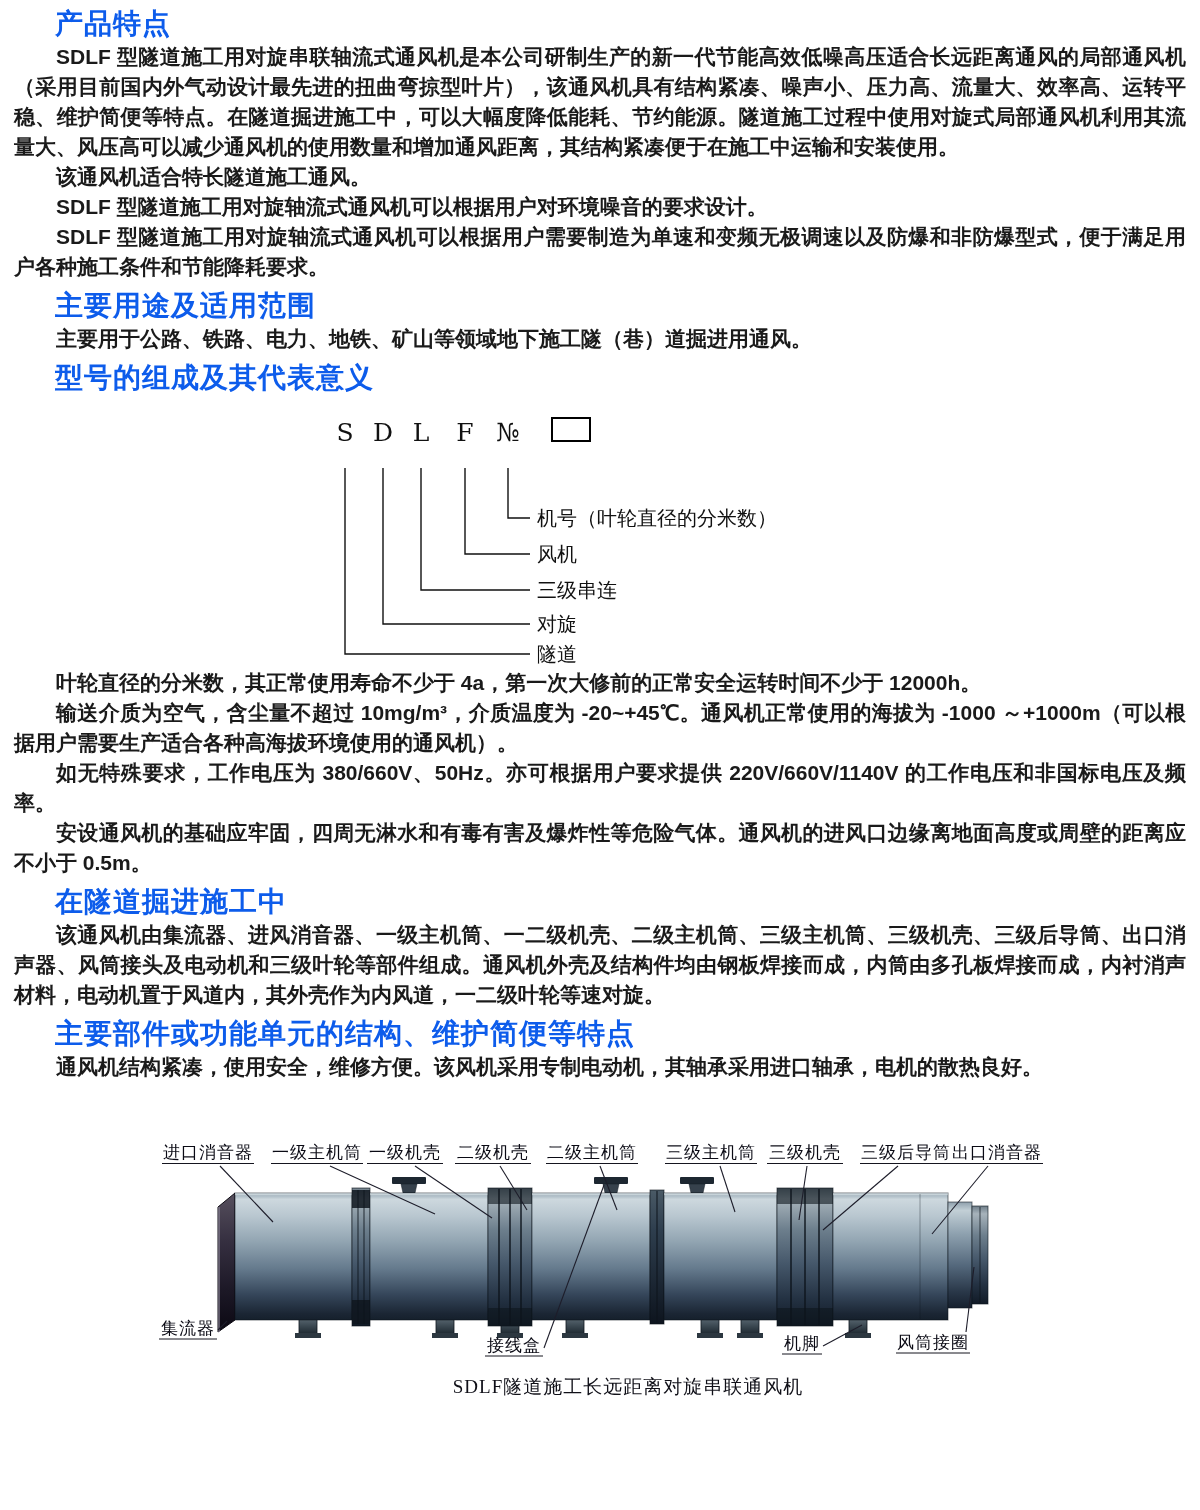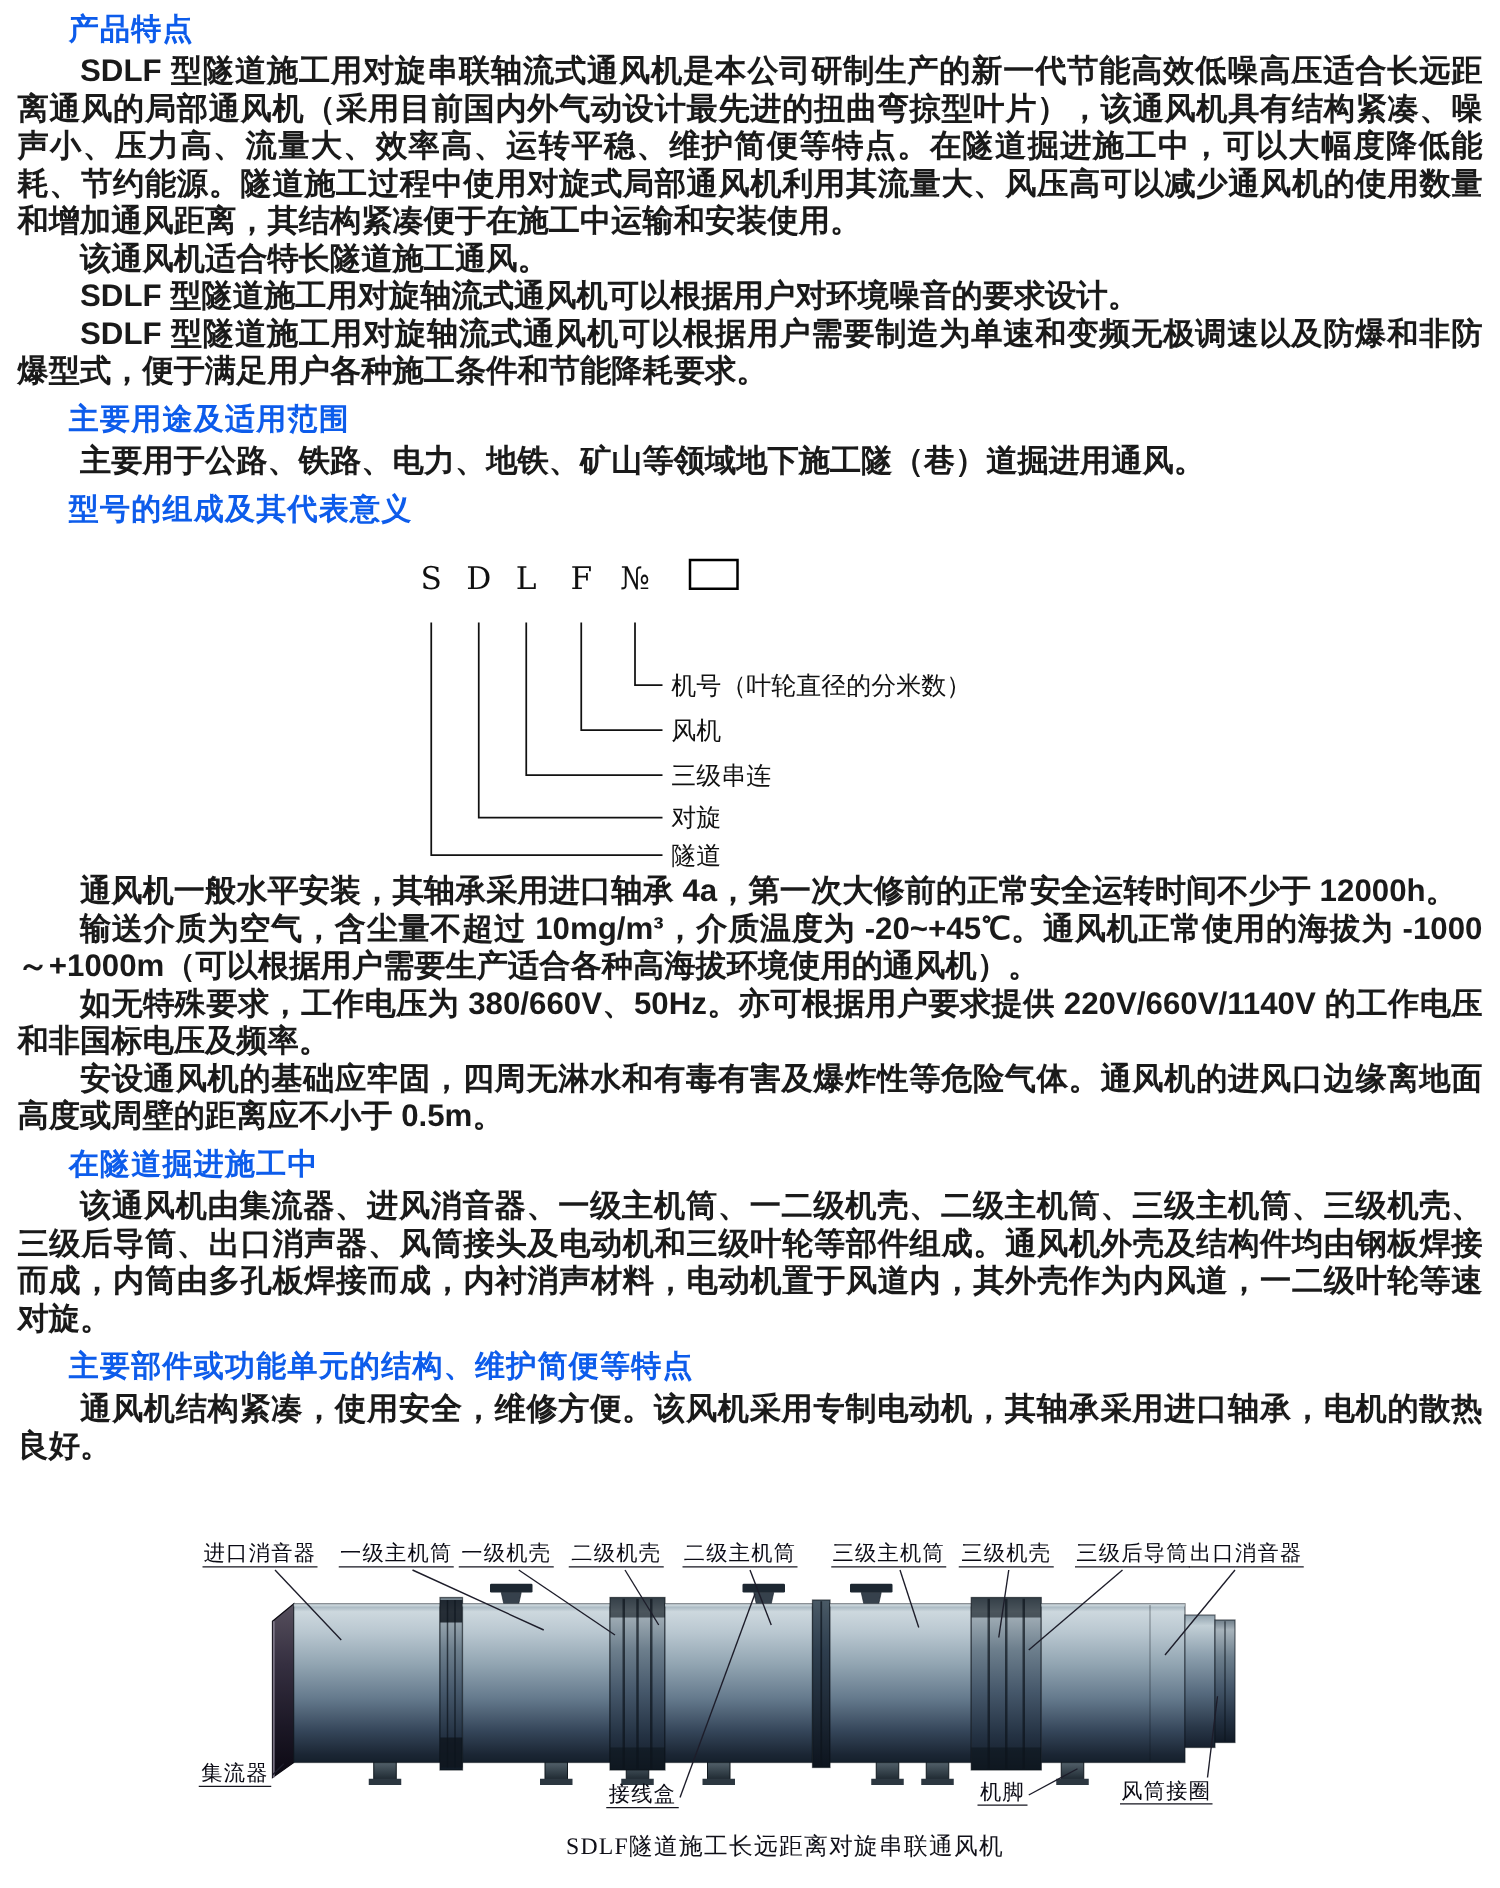--- a/index.html
+++ b/index.html
@@ -2,26 +2,26 @@
 <html><head>
 <meta charset="utf-8">
 <style>
   html, body { margin:0; padding:0; }
   body {
     width:1200px; height:1510px; background:#ffffff; overflow:hidden;
     font-family:"Liberation Sans", sans-serif;
   }
   .content { padding:8px 14px 0 14px; }
   h2 {
-    font-size:24px; line-height:32px; font-weight:bold; color:#0d5ceb;
+    font-size:28px; line-height:32px; font-weight:bold; color:#0d5ceb;
     margin:8px 0 2px 0; padding-left:41px; letter-spacing:1px;
   }
   h2.first { margin-top:0; }
   p.body {
-    font-size:25px; line-height:30px; margin:0; color:#1a1a1a;
+    font-size:21px; line-height:30px; margin:0; color:#1a1a1a;
     text-indent:2em; text-align:justify; font-weight:600;
   }
   svg.diagram { display:block; }
   #model-svg { margin:2px 0 0 286px; }
   #fan-svg { margin:40px 0 0 66px; }
   text { user-select:none; }
   .mono-letter { font-family:"DejaVu Serif", serif; font-size:25px; fill:#111; }
   .model-label { font-family:"Liberation Serif", serif; font-size:20px; fill:#111; }
   .fan-label { font-family:"Liberation Serif", serif; font-size:17px; fill:#0a0a14; letter-spacing:1px; }
   .fan-caption { font-family:"Liberation Serif", serif; font-size:19px; fill:#101018; letter-spacing:1px; }
@@ -60,21 +60,21 @@
     </g>
     <g>
       <text class="model-label" x="237" y="129">机号（叶轮直径的分米数）</text>
       <text class="model-label" x="237" y="165">风机</text>
       <text class="model-label" x="237" y="201">三级串连</text>
       <text class="model-label" x="237" y="235">对旋</text>
       <text class="model-label" x="237" y="265">隧道</text>
     </g>
   </svg>
 
-  <p class="body">通风机一般水平安装，其轴承采用进口轴承 4a，第一次大修前的正常安全运转时间不少于 12000h。</p>
+  <p class="body">叶轮直径的分米数，其正常使用寿命不少于 4a，第一次大修前的正常安全运转时间不少于 12000h。</p>
   <p class="body">输送介质为空气，含尘量不超过 10mg/m³，介质温度为 -20~+45℃。通风机正常使用的海拔为 -1000 ～+1000m（可以根据用户需要生产适合各种高海拔环境使用的通风机）。</p>
   <p class="body">如无特殊要求，工作电压为 380/660V、50Hz。亦可根据用户要求提供 220V/660V/1140V 的工作电压和非国标电压及频率。</p>
   <p class="body">安设通风机的基础应牢固，四周无淋水和有毒有害及爆炸性等危险气体。通风机的进风口边缘离地面高度或周壁的距离应不小于 0.5m。</p>
 
   <h2>在隧道掘进施工中</h2>
   <p class="body">该通风机由集流器、进风消音器、一级主机筒、一二级机壳、二级主机筒、三级主机筒、三级机壳、三级后导筒、出口消声器、风筒接头及电动机和三级叶轮等部件组成。通风机外壳及结构件均由钢板焊接而成，内筒由多孔板焊接而成，内衬消声材料，电动机置于风道内，其外壳作为内风道，一二级叶轮等速对旋。</p>
 
   <h2>主要部件或功能单元的结构、维护简便等特点</h2>
   <p class="body">通风机结构紧凑，使用安全，维修方便。该风机采用专制电动机，其轴承采用进口轴承，电机的散热良好。</p>
 

